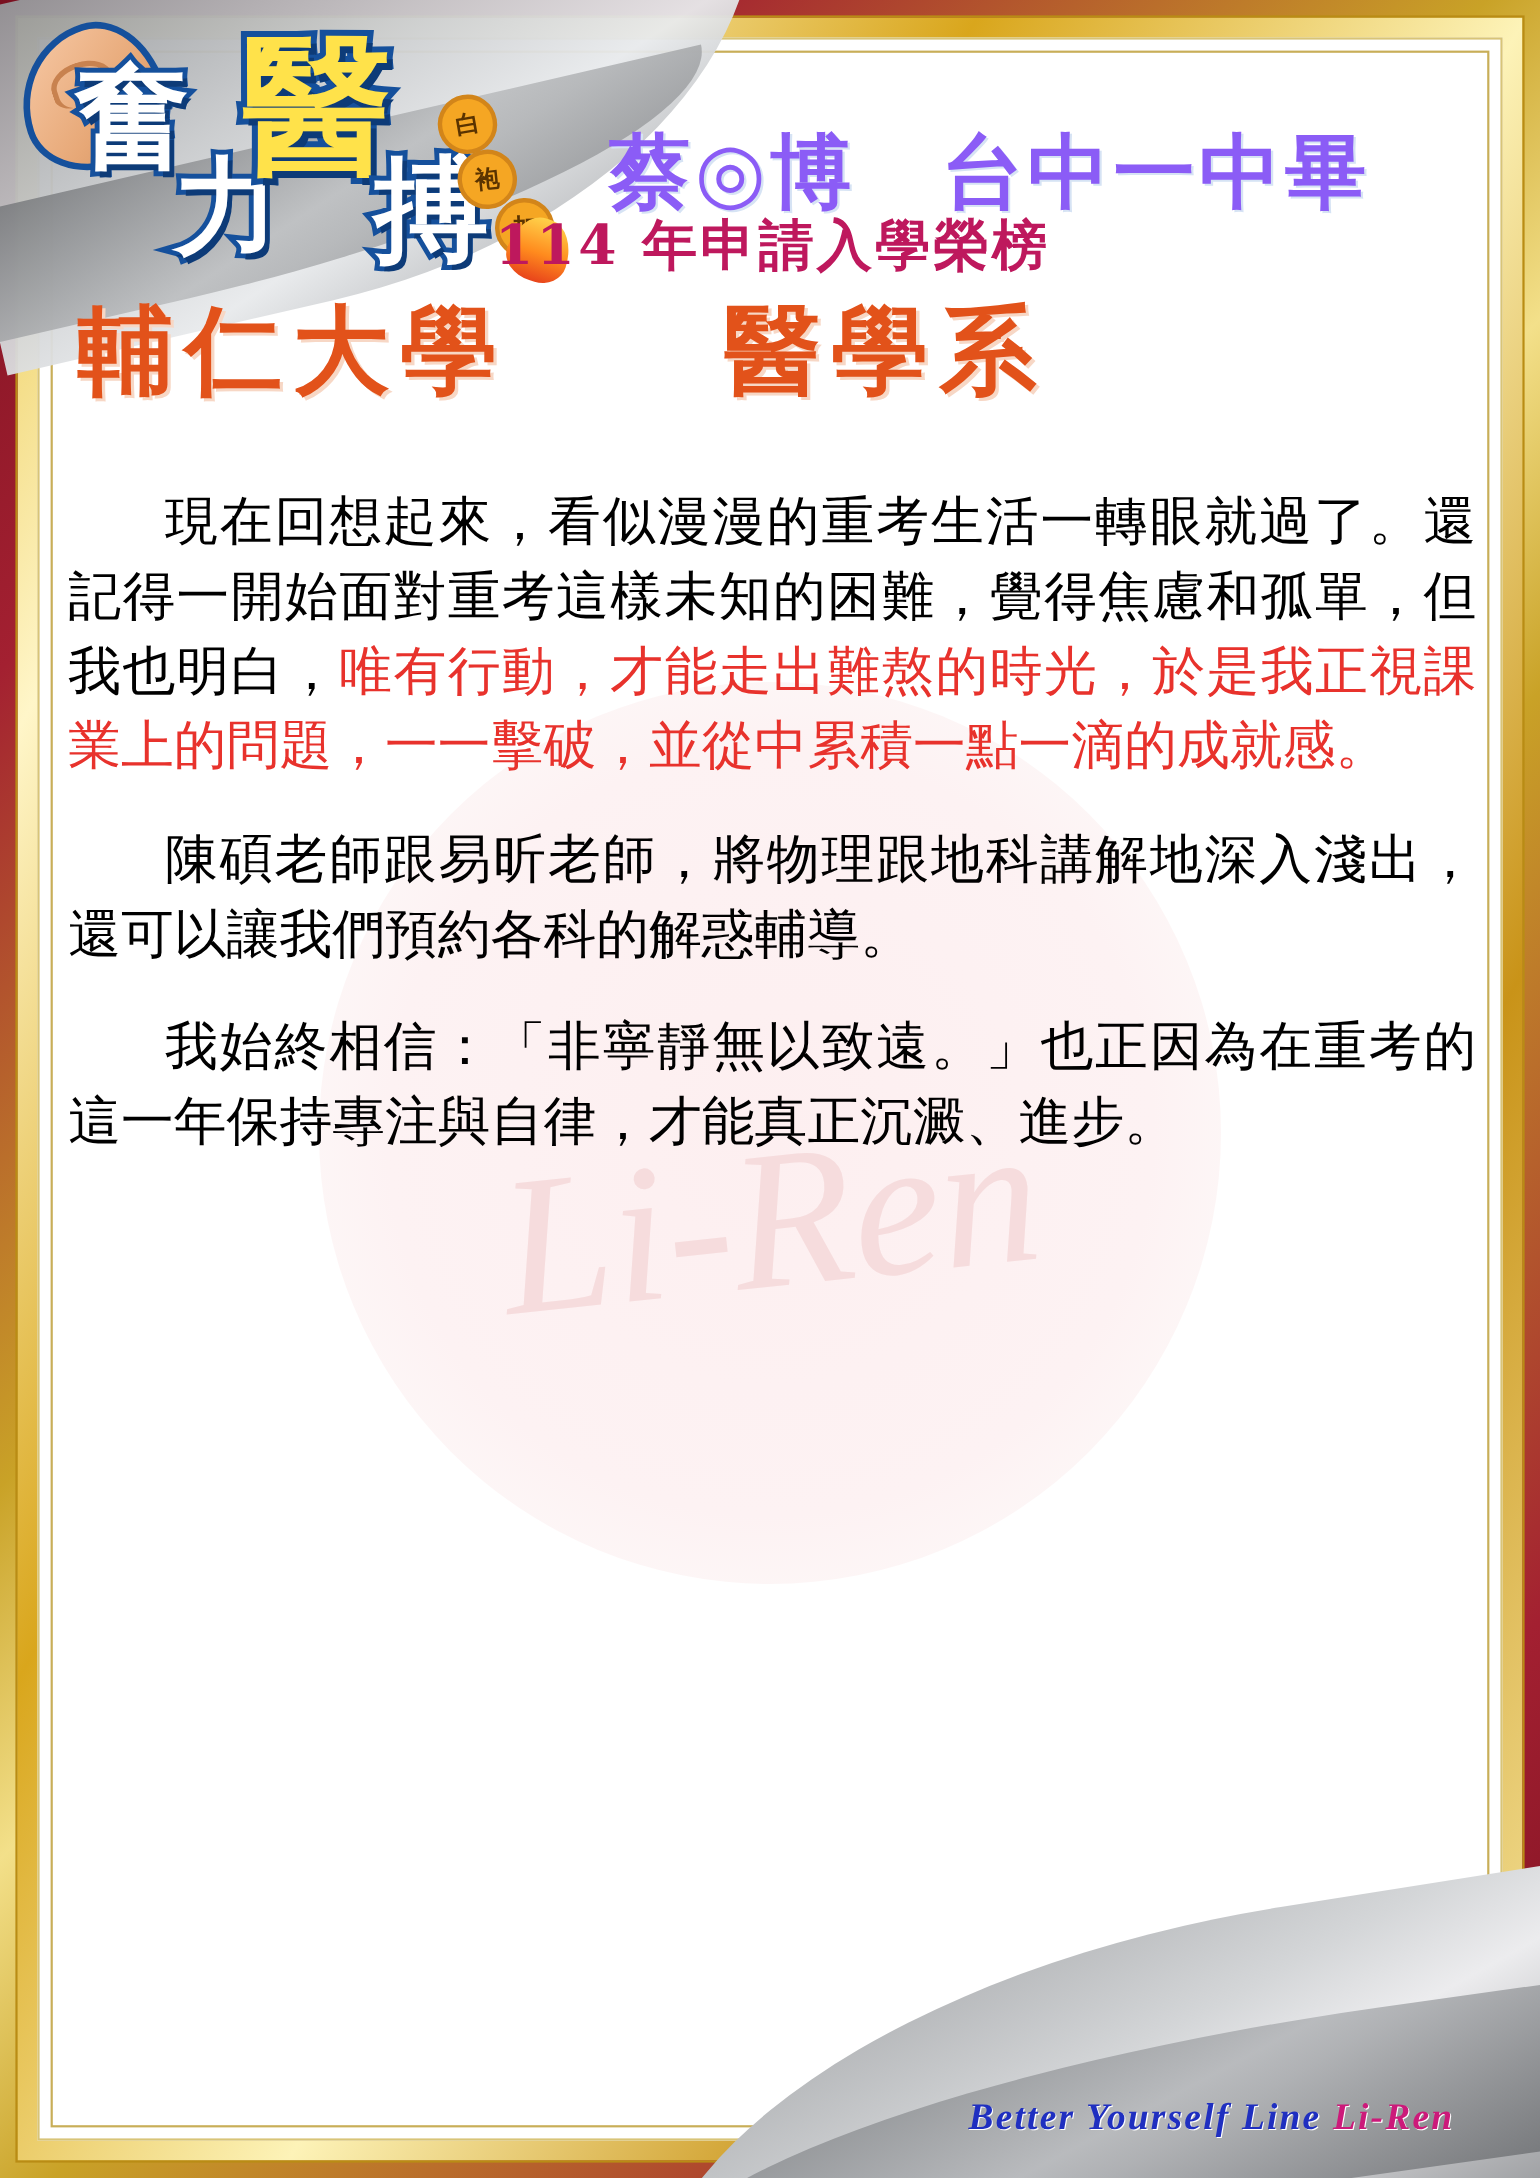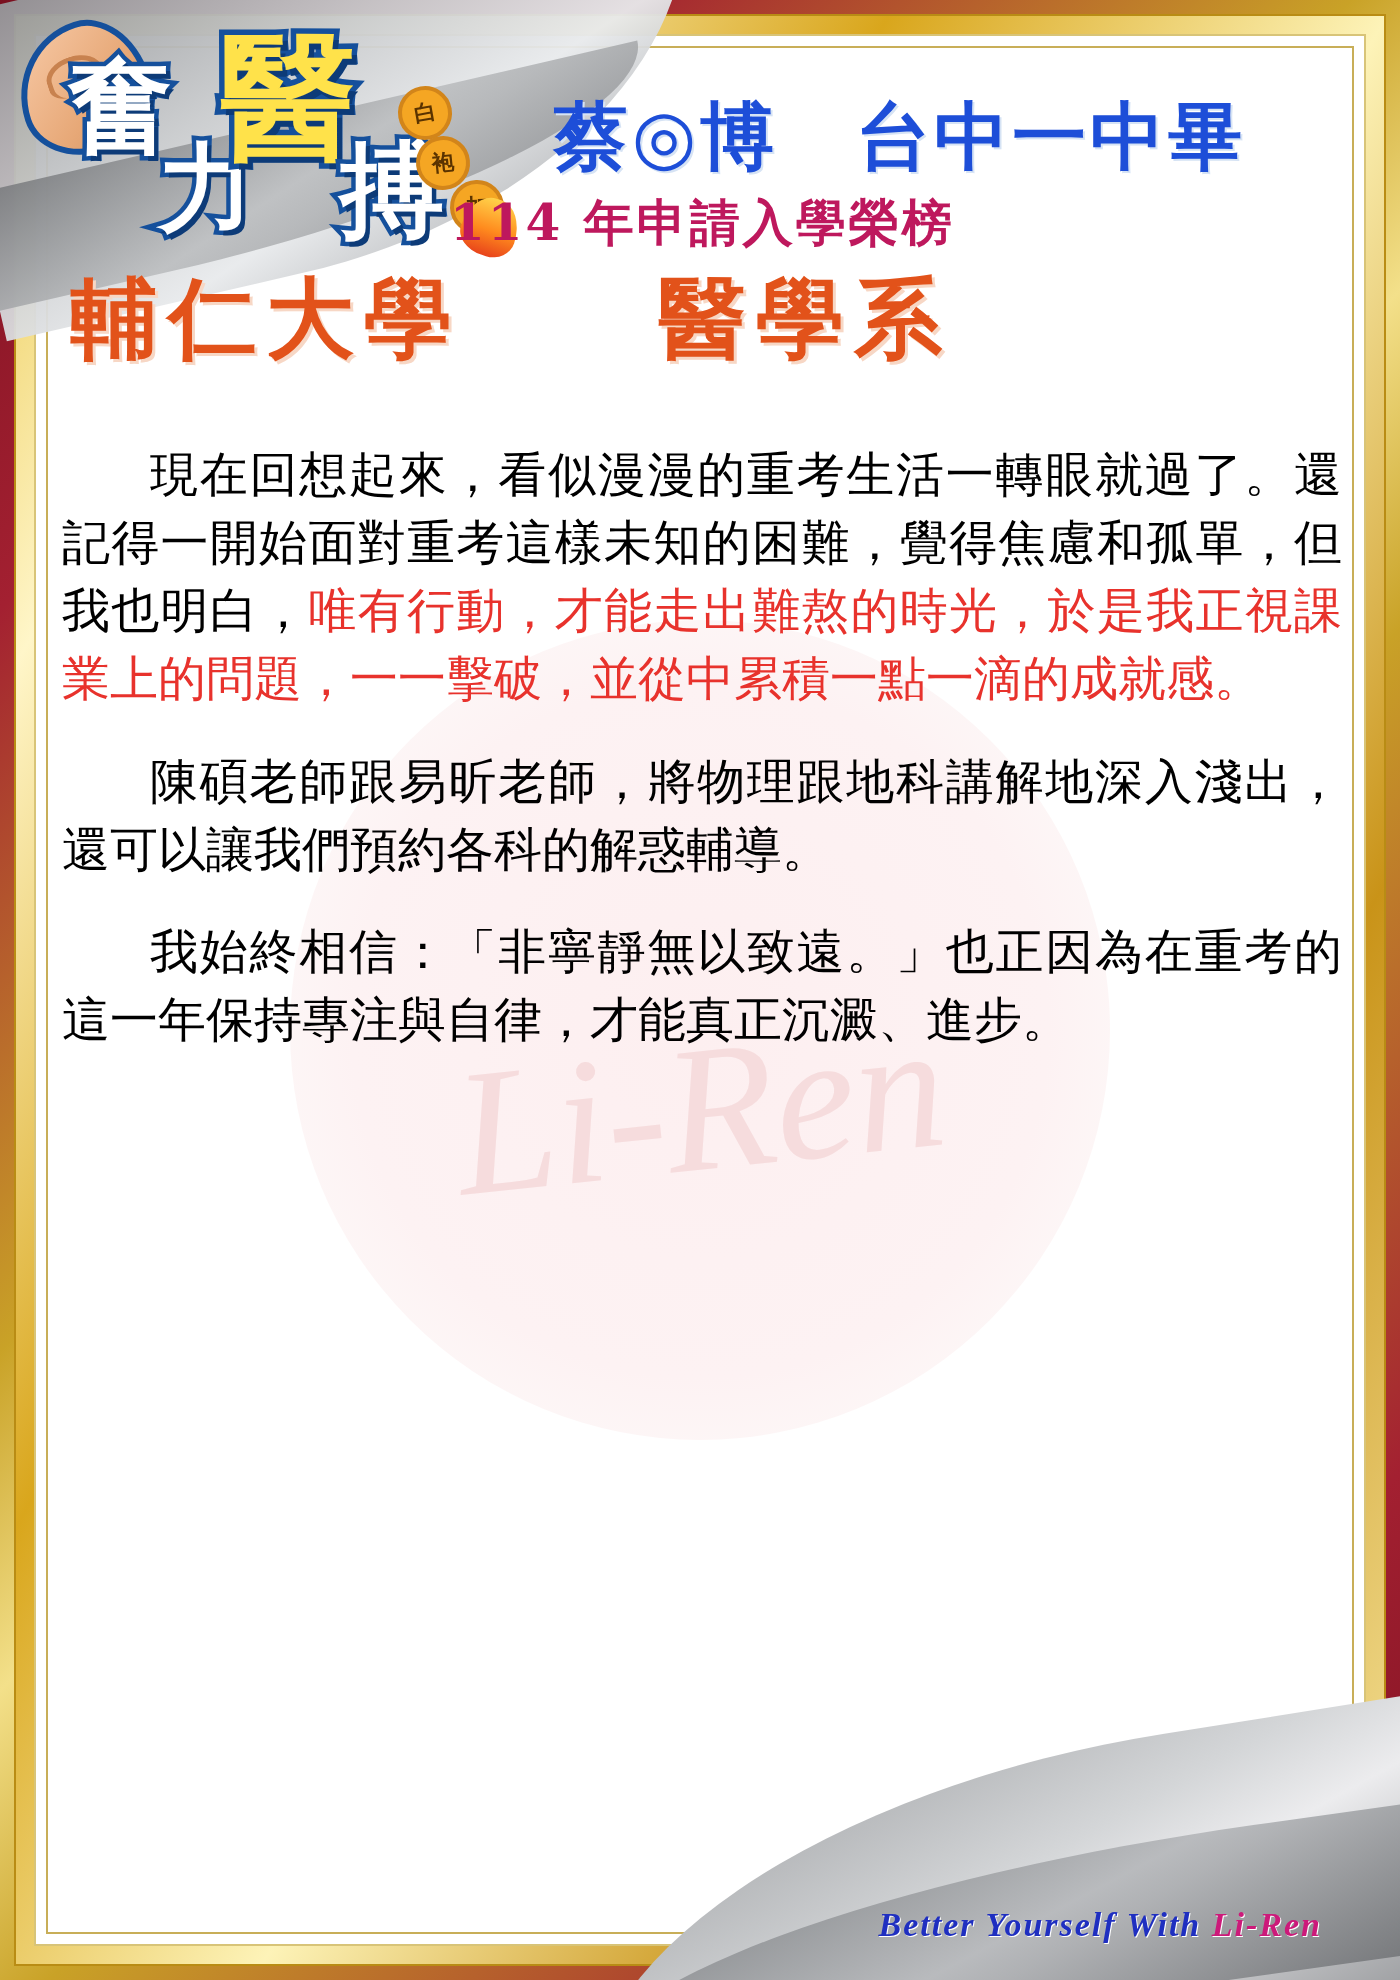--- a/index.html
+++ b/index.html
@@ -210,26 +210,26 @@
     font-weight: bold;
     font-size: 25px;
     letter-spacing: 1px;
     font-family: "DejaVu Sans", "Liberation Sans", sans-serif;
   }
   .hdr-line span { margin-right: 26px; }
 
   .student-line {
     position: absolute;
     left: 450px;
-    top: 88px;
+    top: 108px;
     width: 900px;
     text-align: center;
     font-size: 74px;
     font-weight: bold;
-    color: #1d4ed8;
+    color: #8b5cf6;
     letter-spacing: 4px;
     font-family: "DejaVu Sans", "Liberation Sans", sans-serif;
     text-shadow: 2px 2px 0 #d6e3f4;
   }
   .year-line {
     position: absolute;
     left: 450px;
     top: 190px;
     width: 900px;
     font-size: 50px;
@@ -329,17 +329,17 @@
     </p>
     <p class="para">
       <span>我始終相信：「非寧靜無以致遠。」也正因為在重考的這一年保持專注與自律，才能真正沉澱、進步。</span>
     </p>
   </div>
 
   <div class="swoosh-bottom"></div>
   <div class="swoosh-bottom2"></div>
 
   <div class="footer">
-    <span>Better  Yourself  With</span>
+    <span>Better  Yourself  Line</span>
     <span class="accent">Li-Ren</span>
   </div>
 
 </div>
 
 </body></html>

